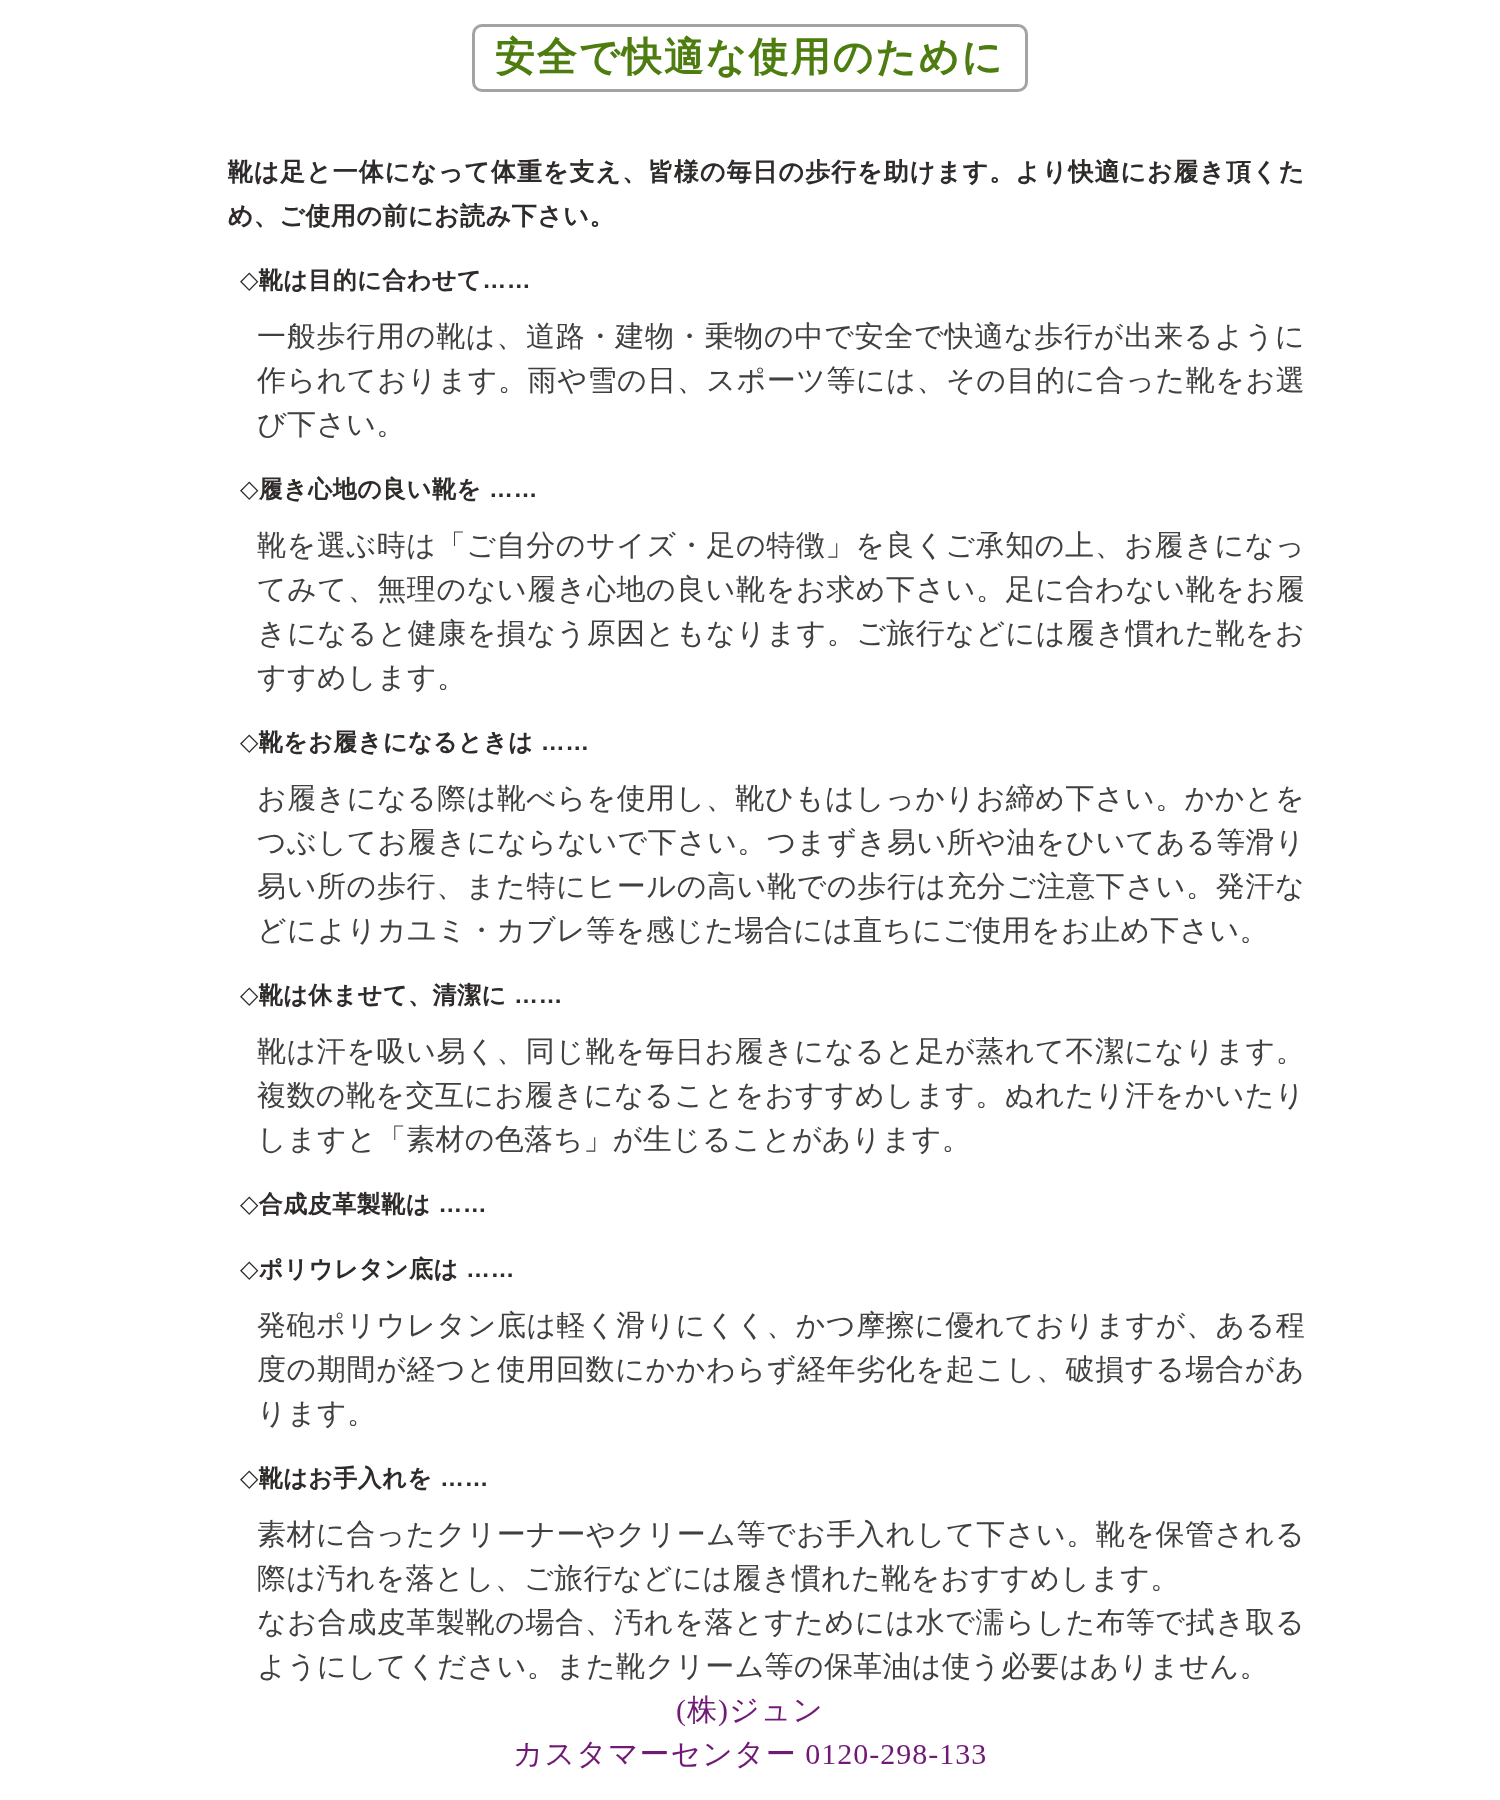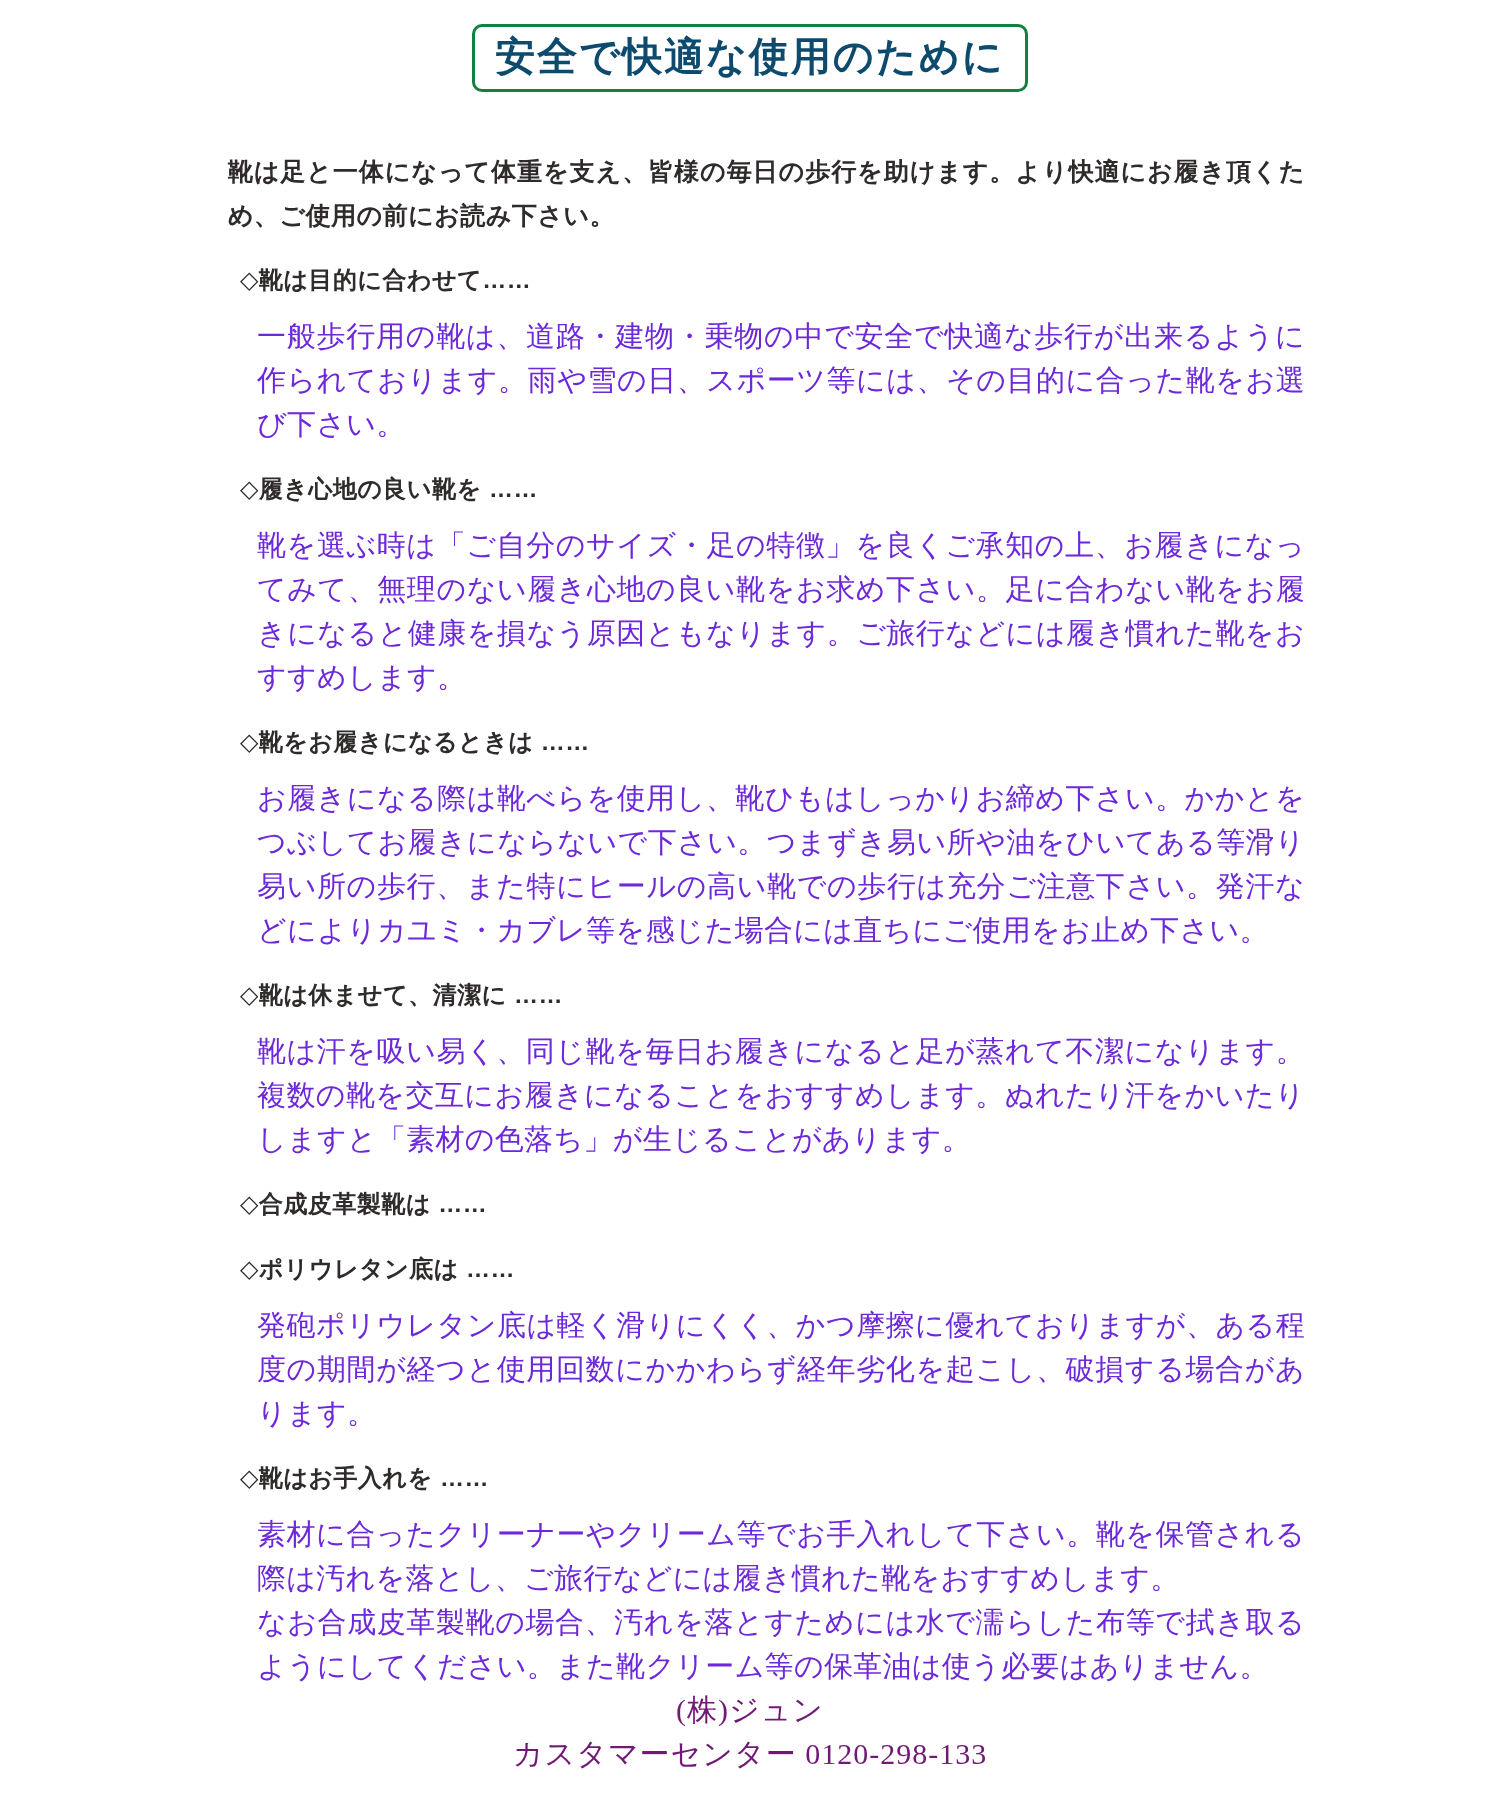--- a/index.html
+++ b/index.html
@@ -14,29 +14,29 @@
     display: flex;
     flex-direction: column;
     overflow: hidden;
   }
   .title-wrap {
     align-self: center;
     margin-left: -33px; 
   }
   .title-box {
     display: inline-block;
-    border: 3px solid #15803d;
+    border: 3px solid #a3a3a3;
     border-radius: 10px;
     padding: 6px 20px 8px 20px;
     font-family: "Liberation Serif", "DejaVu Serif", serif;
     font-size: 40px;
     font-weight: 600;
     letter-spacing: 2px;
     line-height: 1.2;
-    color: #0c4a6e;
+    color: #4d7c0f;
   }
   .intro {
     margin: 57px 0 0 0;
     font-family: "Liberation Sans", "DejaVu Sans", sans-serif;
     font-weight: 600;
     font-size: 25px;
     line-height: 44px;
     letter-spacing: 0.5px;
     text-align: justify;
   }
@@ -52,21 +52,21 @@
     color: #2e2b2a;
   }
   .topic-body {
     margin: 0;
     padding-left: 29px;
     font-family: "Liberation Serif", "DejaVu Serif", serif;
     font-size: 29px;
     line-height: 44px;
     letter-spacing: 0.3px;
     text-align: justify;
-    color: #6d28d9;
+    color: #404040;
   }
   .footer {
     margin-top: auto;
     margin-left: -33px; 
     text-align: center;
     font-family: "Liberation Serif", "DejaVu Serif", serif;
     font-size: 30px;
     line-height: 44px;
     letter-spacing: 1px;
     color: #701a75;

